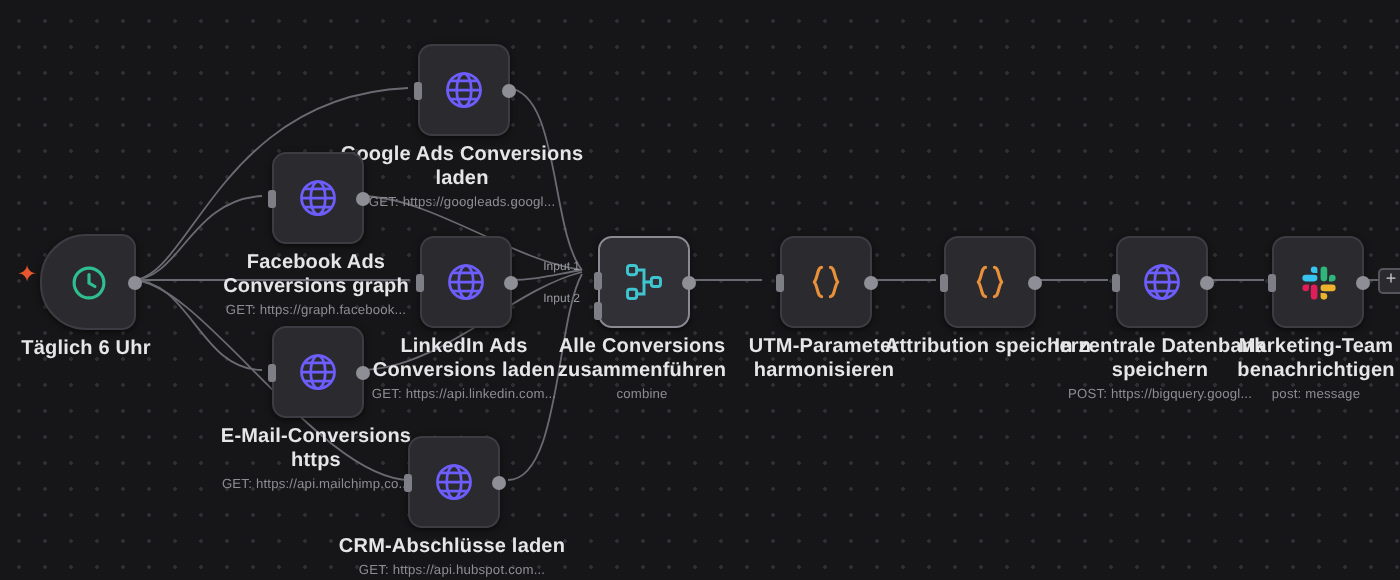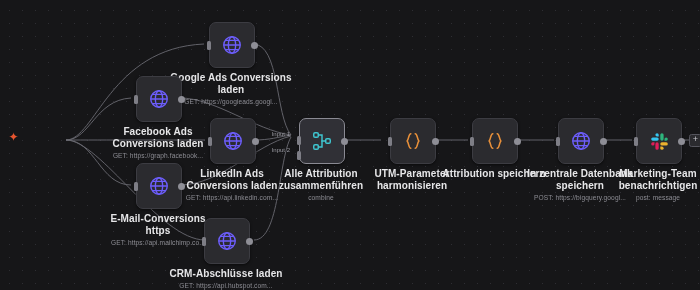--- a/index.html
+++ b/index.html
@@ -167,20 +167,34 @@
       <path d="M516,140 L 554,140"></path>
 
       <path d="M602,140 L 632,140"></path>
 
       <path d="M680,140 L 689,140"></path>
     </g>
   </svg>
 
   <div class="bolt">✦</div>
 
+  <div class="node" style="left:20px; top:117px; width:46px; height:46px;">
+    <div class="box trigger">
+      <span>
+        <svg class="icon" width="21" height="21" viewBox="0 0 24 24" fill="none" stroke="#2fbf8f" stroke-width="1.8" stroke-linecap="round">
+          <circle cx="12" cy="12" r="8.5"></circle>
+          <path d="M12 7.2 V12 L15.4 14"></path>
+        </svg>
+      </span>
+      <span class="port out"></span>
+    </div>
+    <div class="labels" style="top:52px;">
+      <div class="title">Täglich 6 Uhr</div>
+    </div>
+  </div>
 
   <div class="node" style="left:209px; top:22px; width:44px; height:44px;">
     <div class="box">
       <span class="port in"></span>
       <span>
         <svg class="icon" width="22" height="22" viewBox="0 0 24 24" fill="none" stroke="#6d5efc" stroke-width="1.5">
           <circle cx="12" cy="12" r="9"></circle>
           <ellipse cx="12" cy="12" rx="4" ry="9"></ellipse>
           <path d="M3 12h18M4.6 7h14.8M4.6 17h14.8"></path>
         </svg>
@@ -201,21 +215,21 @@
         <svg class="icon" width="22" height="22" viewBox="0 0 24 24" fill="none" stroke="#6d5efc" stroke-width="1.5">
           <circle cx="12" cy="12" r="9"></circle>
           <ellipse cx="12" cy="12" rx="4" ry="9"></ellipse>
           <path d="M3 12h18M4.6 7h14.8M4.6 17h14.8"></path>
         </svg>
       </span>
       <span class="port out"></span>
     </div>
     <div class="labels">
       <div class="title">Facebook Ads
-Conversions laden</div>
+Conversions graph</div>
       <div class="subtitle">GET: https://graph.facebook...</div>
     </div>
   </div>
 
   <div class="node" style="left:210px; top:118px; width:44px; height:52px;">
     <div class="box">
       <span class="port in"></span>
       <span>
         <svg class="icon" width="22" height="22" viewBox="0 0 24 24" fill="none" stroke="#6d5efc" stroke-width="1.5">
           <circle cx="12" cy="12" r="9"></circle>
@@ -281,21 +295,21 @@
           <rect x="3" y="3" width="5" height="5" rx="1.4"></rect>
           <rect x="3" y="16" width="5" height="5" rx="1.4"></rect>
           <rect x="16" y="9.5" width="5" height="5" rx="1.4"></rect>
           <path d="M8 5.5 H12 V12 H16"></path>
           <path d="M8 18.5 H12 V12"></path>
         </svg>
       </span>
       <span class="port out"></span>
     </div>
     <div class="labels">
-      <div class="title">Alle Attribution
+      <div class="title">Alle Conversions
 zusammenführen</div>
       <div class="subtitle">combine</div>
     </div>
   </div>
 
   <div class="node" style="left:390px; top:118px; width:44px; height:48px;">
     <div class="box">
       <span class="port in"></span>
       <span>
         <svg class="icon" width="22" height="22" viewBox="0 0 24 24" fill="none" stroke="#e8903a" stroke-width="1.7" stroke-linecap="round" stroke-linejoin="round">

